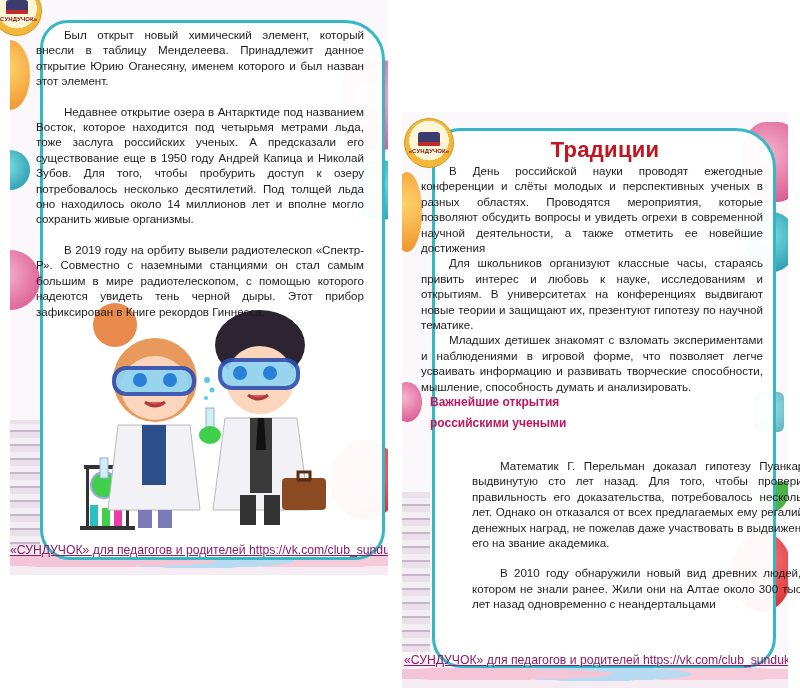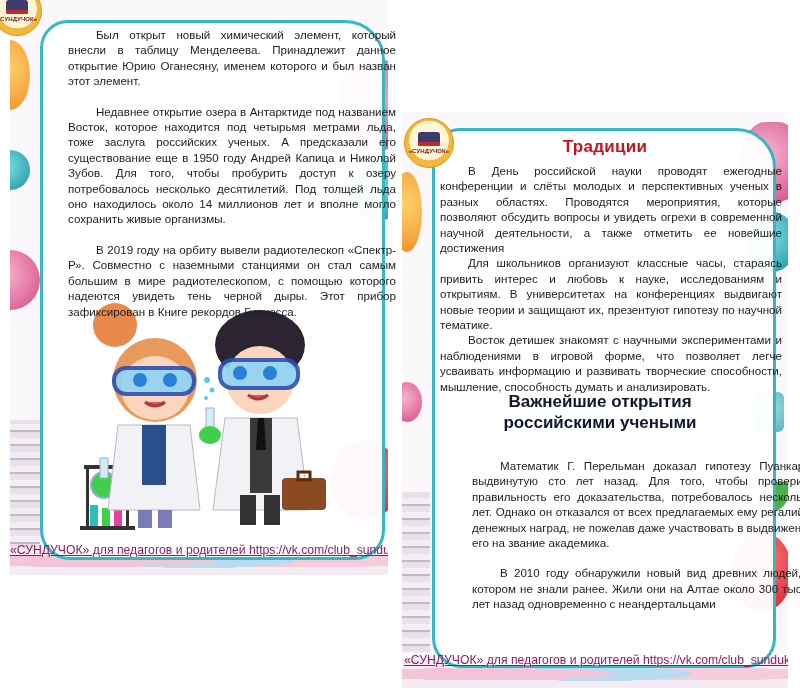--- a/index.html
+++ b/index.html
@@ -24,29 +24,29 @@
           border: 1px solid #d9951a; display: flex; flex-direction: column; align-items: center; justify-content: center; z-index: 3; }
   .logo .chest { width: 22px; height: 14px; background: #3b3b6d; border-radius: 3px 3px 1px 1px; border-bottom: 4px solid #c22b2b; }
   .logo .logo-text { font-size: 6px; font-weight: bold; color: #7a1414; margin-top: 2px; letter-spacing: 0.1px; }
 
   .card { position: absolute; background: rgba(255,255,255,0.96); border: 3px solid #35b7c6; border-radius: 26px; z-index: 2; }
   .left-card { left: 40px; top: 20px; width: 345px; height: 540px; border-radius: 28px 40px 30px 30px; }
   .right-card { left: 432px; top: 128px; width: 344px; height: 540px; border-radius: 28px 40px 30px 30px; }
 
   .text { position: absolute; font-size: 11.6px; line-height: 15.4px; text-align: justify; color: #1d1d1d; z-index: 4; }
   .text p { text-indent: 28px; }
-  .left-text { left: 68px; top: 27px; width: 328px; }
+  .left-text { left: 36px; top: 27px; width: 328px; }
   .left-text p { margin-bottom: 15px; }
 
   .right-title { position: absolute; left: 440px; top: 137px; width: 330px; text-align: center;
-                 font-size: 17px; font-weight: bold; color: #c4141e; z-index: 4; letter-spacing: 0.3px; }
-  .right-text1 { left: 440px; top: 163px; width: 342px; }
+                 font-size: 22px; font-weight: bold; color: #c4141e; z-index: 4; letter-spacing: 0.3px; }
+  .right-text1 { left: 421px; top: 163px; width: 342px; }
   .right-text1 p { margin-bottom: 0; }
-  .sub-title { position: absolute; left: 430px; top: 392px; width: 340px; text-align: center;
-               font-size: 17px; line-height: 20.5px; font-weight: bold; color: #0f172a; z-index: 4; }
+  .sub-title { position: absolute; left: 430px; top: 392px; width: 340px; 
+               font-size: 12px; line-height: 20.5px; font-weight: bold; color: #be185d; z-index: 4; }
   .right-text2 { left: 428px; top: 458px; width: 342px; margin-left: 44px; }
   .right-text2 p { margin-bottom: 15px; }
 
   .footer-link { position: absolute; font-size: 12.2px; color: #8a1c63; text-decoration: underline; white-space: nowrap; overflow: hidden; z-index: 5; }
   .left-footer { left: 10px; top: 543px; width: 378px; }
   .right-footer { left: 404px; top: 653px; width: 384px; }
 
   .cloud { position: absolute; height: 28px; z-index: 1;
            background: radial-gradient(ellipse at 20% 50%, #f3b9cd 0 30%, transparent 31%),
                        radial-gradient(ellipse at 50% 50%, #a9d5ef 0 35%, transparent 36%),
@@ -151,21 +151,21 @@
   <div class="logo-text">«СУНДУЧОК»</div>
 </div>
 
 <div class="card right-card"></div>
 
 <div class="right-title">Традиции</div>
 
 <div class="text right-text1">
   <p>В День российской науки  проводят ежегодные конференции и слёты молодых и перспективных ученых в разных областях. Проводятся мероприятия, которые позволяют обсудить вопросы и увидеть огрехи в современной научной деятельности, а также отметить ее новейшие достижения</p>
   <p>Для школьников организуют классные часы, стараясь привить интерес и любовь к науке, исследованиям и открытиям. В университетах на конференциях выдвигают новые теории и защищают их, презентуют гипотезу по научной тематике.</p>
-  <p>Восток детишек знакомят с научными экспериментами и наблюдениями в игровой форме, что позволяет легче усваивать информацию и развивать творческие способности, мышление, способность думать и анализировать.</p>
+  <p>Младших детишек знакомят с взломать экспериментами и наблюдениями в игровой форме, что позволяет легче усваивать информацию и развивать творческие способности, мышление, способность думать и анализировать.</p>
 </div>
 
 <div class="sub-title">
   <div>Важнейшие открытия</div>
   <div>российскими учеными</div>
 </div>
 
 <div class="text right-text2">
   <p>Математик Г. Перельман доказал гипотезу Пуанкаре, выдвинутую сто лет назад. Для того, чтобы проверить правильность его доказательства, потребовалось несколько лет. Однако он отказался от всех предлагаемых ему регалий и денежных наград, не пожелав даже участвовать в выдвижении его на звание академика.</p>
   <p>В 2010 году обнаружили новый вид древних людей, о котором не знали ранее. Жили они на Алтае около 300 тысяч лет назад одновременно с неандертальцами</p>

